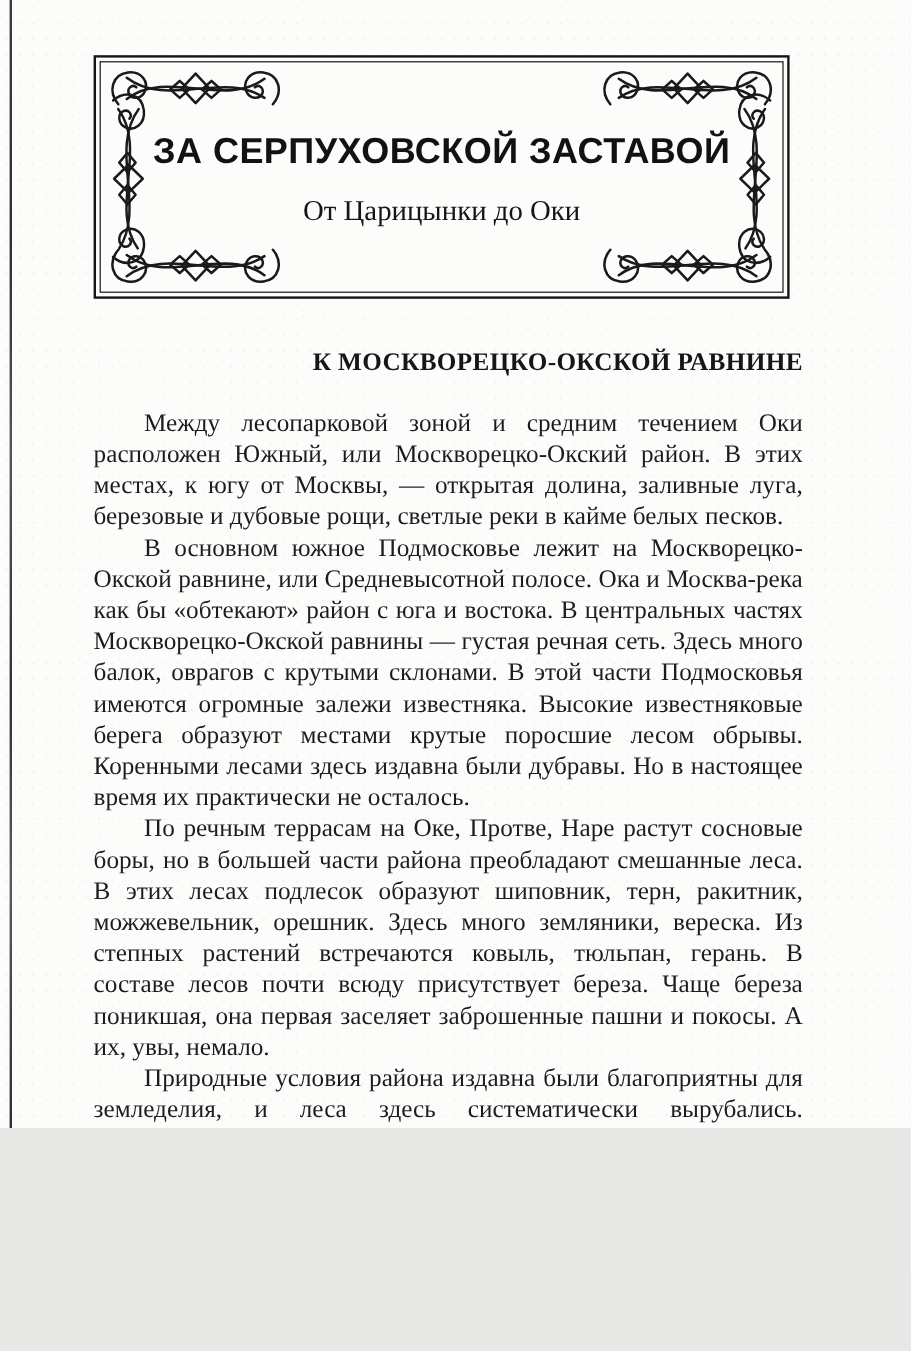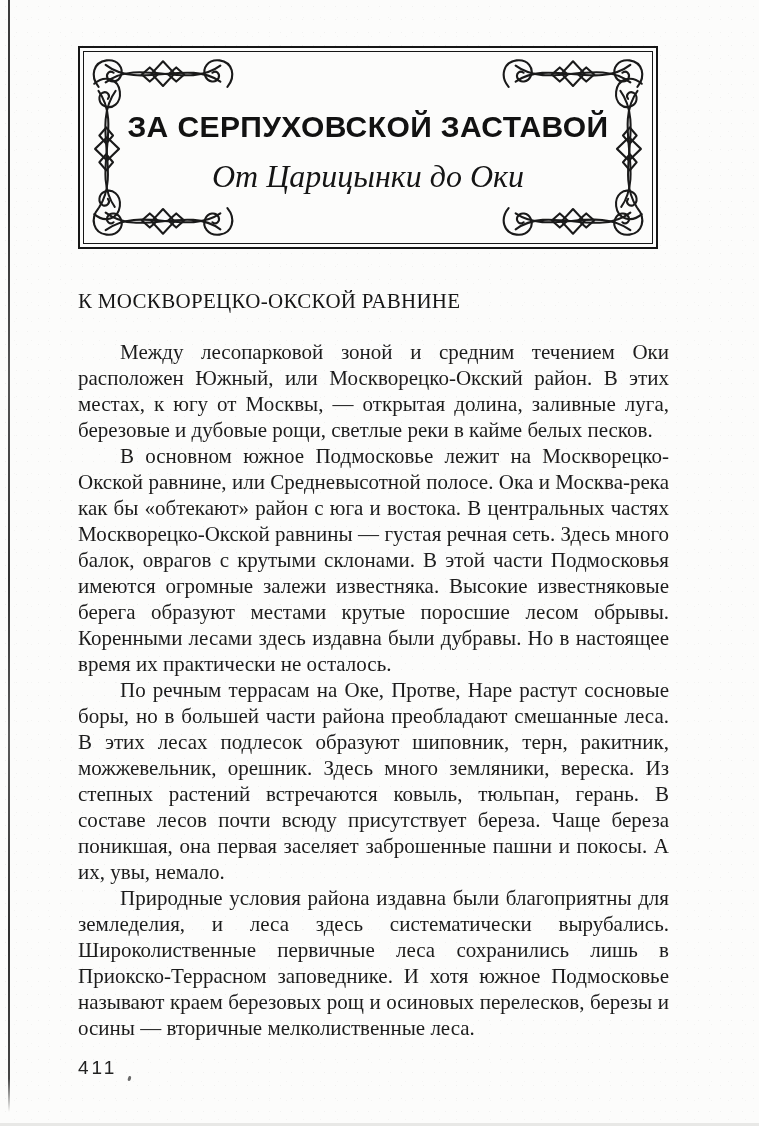--- a/index.html
+++ b/index.html
@@ -1,18 +1,18 @@
 <!DOCTYPE html>
 <html lang="ru"><head>
 <meta charset="utf-8">
 <style>
   html,body{margin:0;padding:0;background:#e8e8e6;}
   .scan{
     position:relative;
-    width:759px;height:1123px;
+    width:759px;height:940px;
     background:#fcfcfb;
     overflow:hidden;
     font-family:"Liberation Serif", serif;
     color:#1c1c1c;
   }
   
   .scan::before{
     content:"";position:absolute;inset:0;pointer-events:none;
     background-image:
       radial-gradient(rgba(40,40,40,0.05) 0.6px, transparent 0.8px),
@@ -43,39 +43,39 @@
     position:absolute;inset:0;display:flex;flex-direction:column;
     align-items:center;justify-content:center;gap:20px;padding-top:4px;
   }
   .chapter-title{
     font-family:"Liberation Sans", sans-serif;
     font-weight:bold;font-size:30px;line-height:32px;
     letter-spacing:0.4px;color:#121212;white-space:nowrap;
   }
   .chapter-subtitle{
     font-family:"Liberation Serif", serif;
-    font-style:italic;font-size:32px;line-height:26px;color:#151515;
+    font-size:24px;line-height:26px;color:#151515;
     white-space:nowrap;
   }
   .orn{position:absolute;}
   .orn-tl{left:8px;top:7px;width:150px;height:39px;}
   .orn-tr{right:8px;top:7px;width:150px;height:39px;transform:scaleX(-1);}
   .orn-bl{left:8px;bottom:7px;width:150px;height:39px;transform:scaleY(-1);}
   .orn-br{right:8px;bottom:7px;width:150px;height:39px;transform:scale(-1,-1);}
   .orn-left{left:7px;top:25px;width:38px;height:152px;}
   .orn-right{right:7px;top:25px;width:38px;height:152px;transform:scaleX(-1);}
 
   
   .content{
     position:absolute;left:78px;top:289px;width:591px;
   }
   .section-heading{
     margin:0 0 25px 0;
-    font-size:21px;line-height:25px;font-weight:normal;
-    text-align:left;letter-spacing:0.3px;color:#161616;
+    font-size:21px;line-height:25px;font-weight:bold;
+    text-align:right;letter-spacing:0.3px;color:#161616;
   }
   .content p{
     margin:0;
     font-size:21px;line-height:26px;
     text-align:justify;text-indent:42px;
     hyphens:auto;-webkit-hyphens:auto;
     color:#1c1c1c;
   }
   .page-number{
     margin-top:16px;

